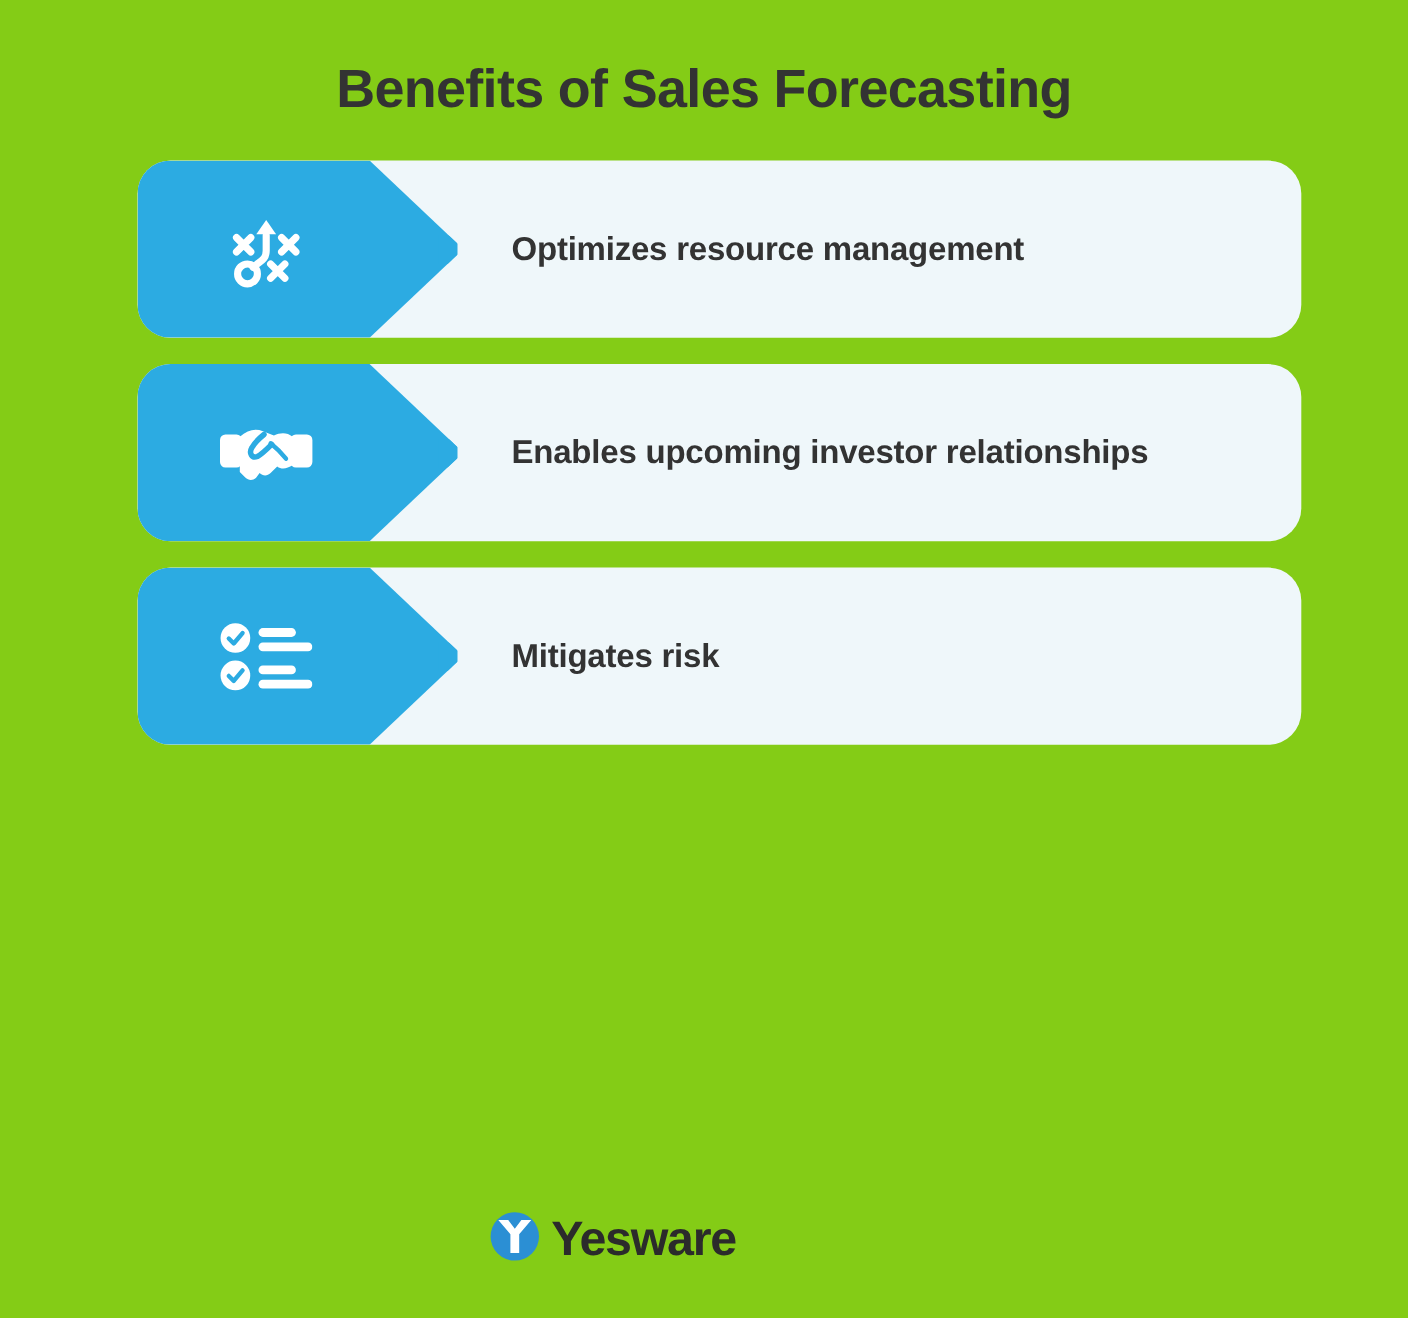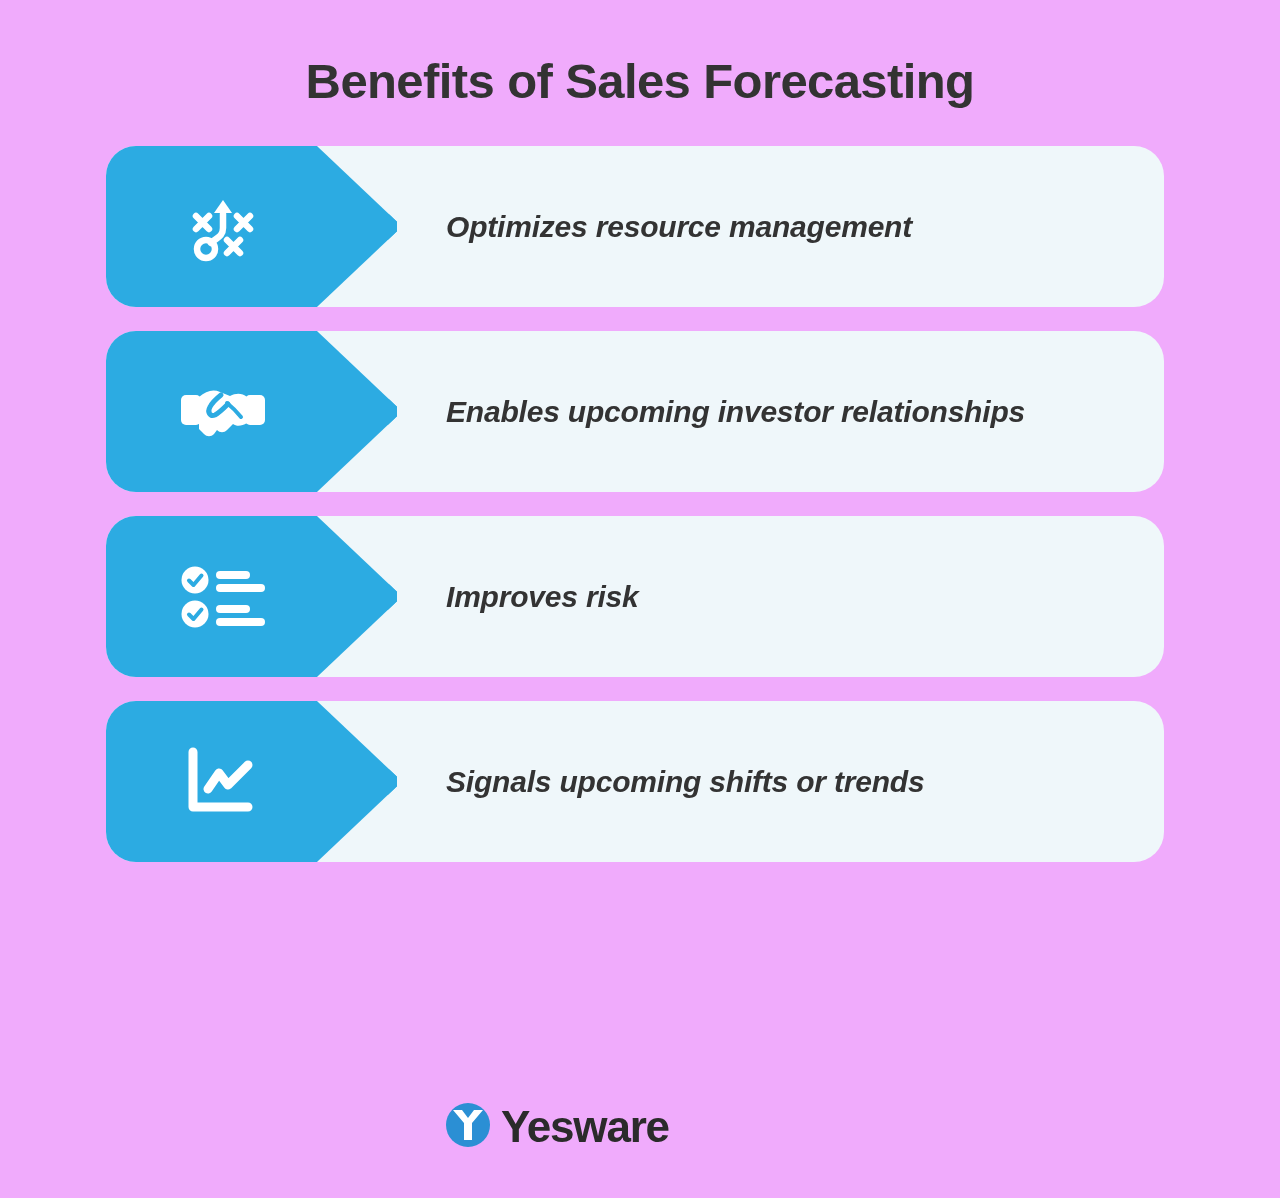--- a/index.html
+++ b/index.html
@@ -12,21 +12,21 @@
 
   body {
     font-family: "Liberation Sans", sans-serif;
     -webkit-font-smoothing: antialiased;
   }
 
   .infographic {
     position: relative;
     width: 1280px;
     height: 1198px;
-    background: #f0abfc;
+    background: #84cc16;
     overflow: hidden;
   }
 
   
   .title {
     position: absolute;
     top: 52px;
     left: 0;
     width: 1280px;
     text-align: center;
@@ -35,23 +35,22 @@
     letter-spacing: -0.6px;
     color: #333333;
     line-height: 1.2;
     font-stretch: condensed;
   }
 
   
   .rows {
     position: absolute;
     top: 146px;
-    left: 106px;
+    left: 125px;
     width: 1058px;
-    font-style: italic;
   }
 
   .benefit-row {
     position: relative;
     height: 161px;
     margin-bottom: 24px;
   }
 
   
   .row-band {
@@ -203,36 +202,23 @@
           <circle cx="14" cy="49" r="13.5" fill="#ffffff"></circle>
           <path d="M8 49.5 L12.5 54 L20.5 44.5" stroke="#2cabe2" stroke-width="4" stroke-linecap="round" stroke-linejoin="round" fill="none"></path>
 
           <rect x="35" y="6" width="34" height="8" rx="4" fill="#ffffff"></rect>
           <rect x="35" y="19" width="49" height="8" rx="4" fill="#ffffff"></rect>
 
           <rect x="35" y="40" width="34" height="8" rx="4" fill="#ffffff"></rect>
           <rect x="35" y="53" width="49" height="8" rx="4" fill="#ffffff"></rect>
         </svg>
       </div>
-      <div class="row-label">Improves risk</div>
+      <div class="row-label">Mitigates risk</div>
     </div>
 
-    <div class="benefit-row">
-      <div class="row-band"></div>
-      <div class="row-arrow"></div>
-      <div class="row-icon">
-        <svg width="74" height="70" viewBox="0 0 74 70" fill="none">
-
-          <path d="M7 5 L7 60 L62 60" stroke="#ffffff" stroke-width="9" stroke-linecap="round" stroke-linejoin="round" fill="none"></path>
-
-          <path d="M22 42 L33 26 L42 38 L62 18" stroke="#ffffff" stroke-width="9" stroke-linecap="round" stroke-linejoin="round" fill="none"></path>
-        </svg>
-      </div>
-      <div class="row-label">Signals upcoming shifts or trends</div>
-    </div>
 
   </div>
 
   <div class="footer">
     <span class="logo-mark">
       <svg width="46" height="46" viewBox="0 0 46 46" fill="none">
         <circle cx="23" cy="23" r="22" fill="#2b8fd4"></circle>
         <path d="M8 8 L19 21 L19 38 L27 38 L27 21 L38 8 L29 8 L23 16 L17 8 Z" fill="#ffffff"></path>
       </svg>
     </span>

